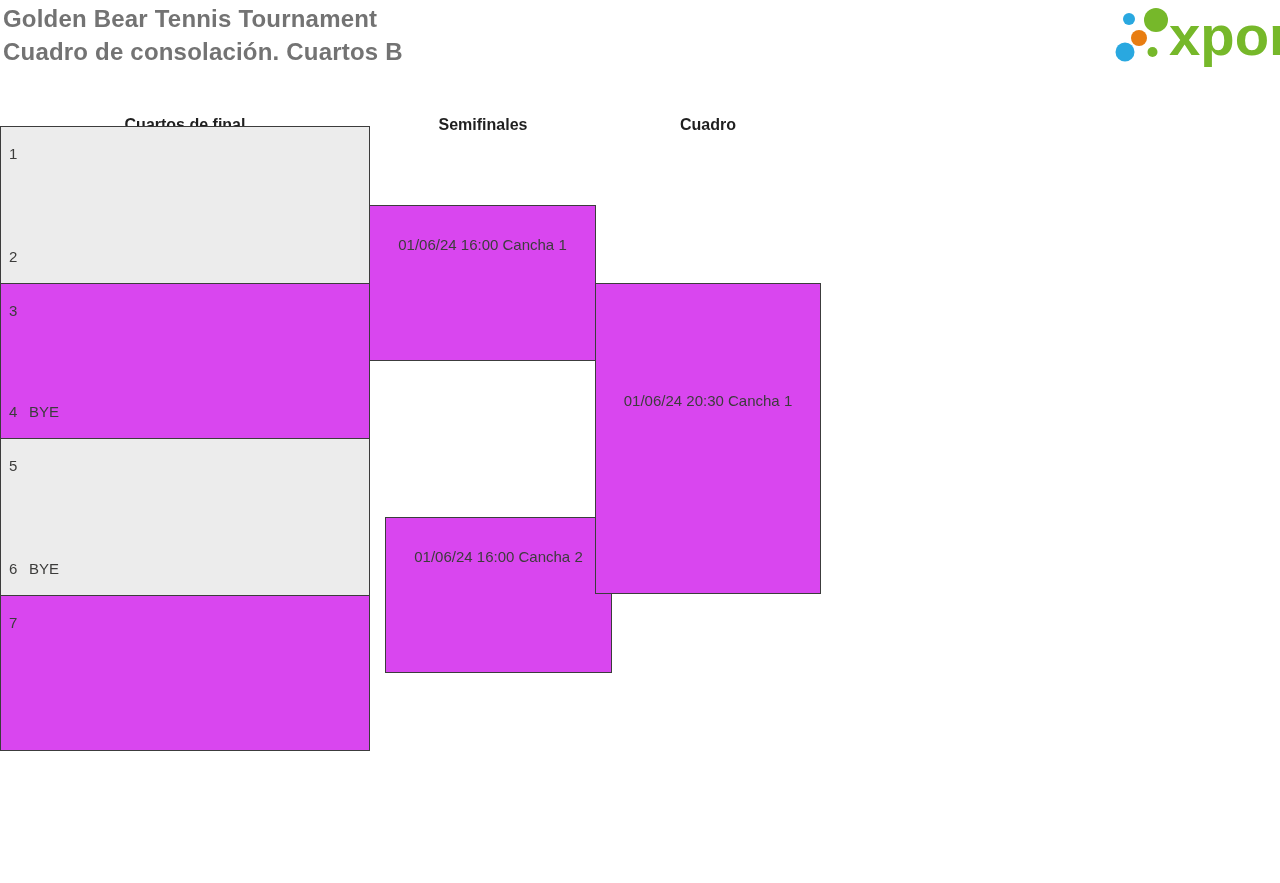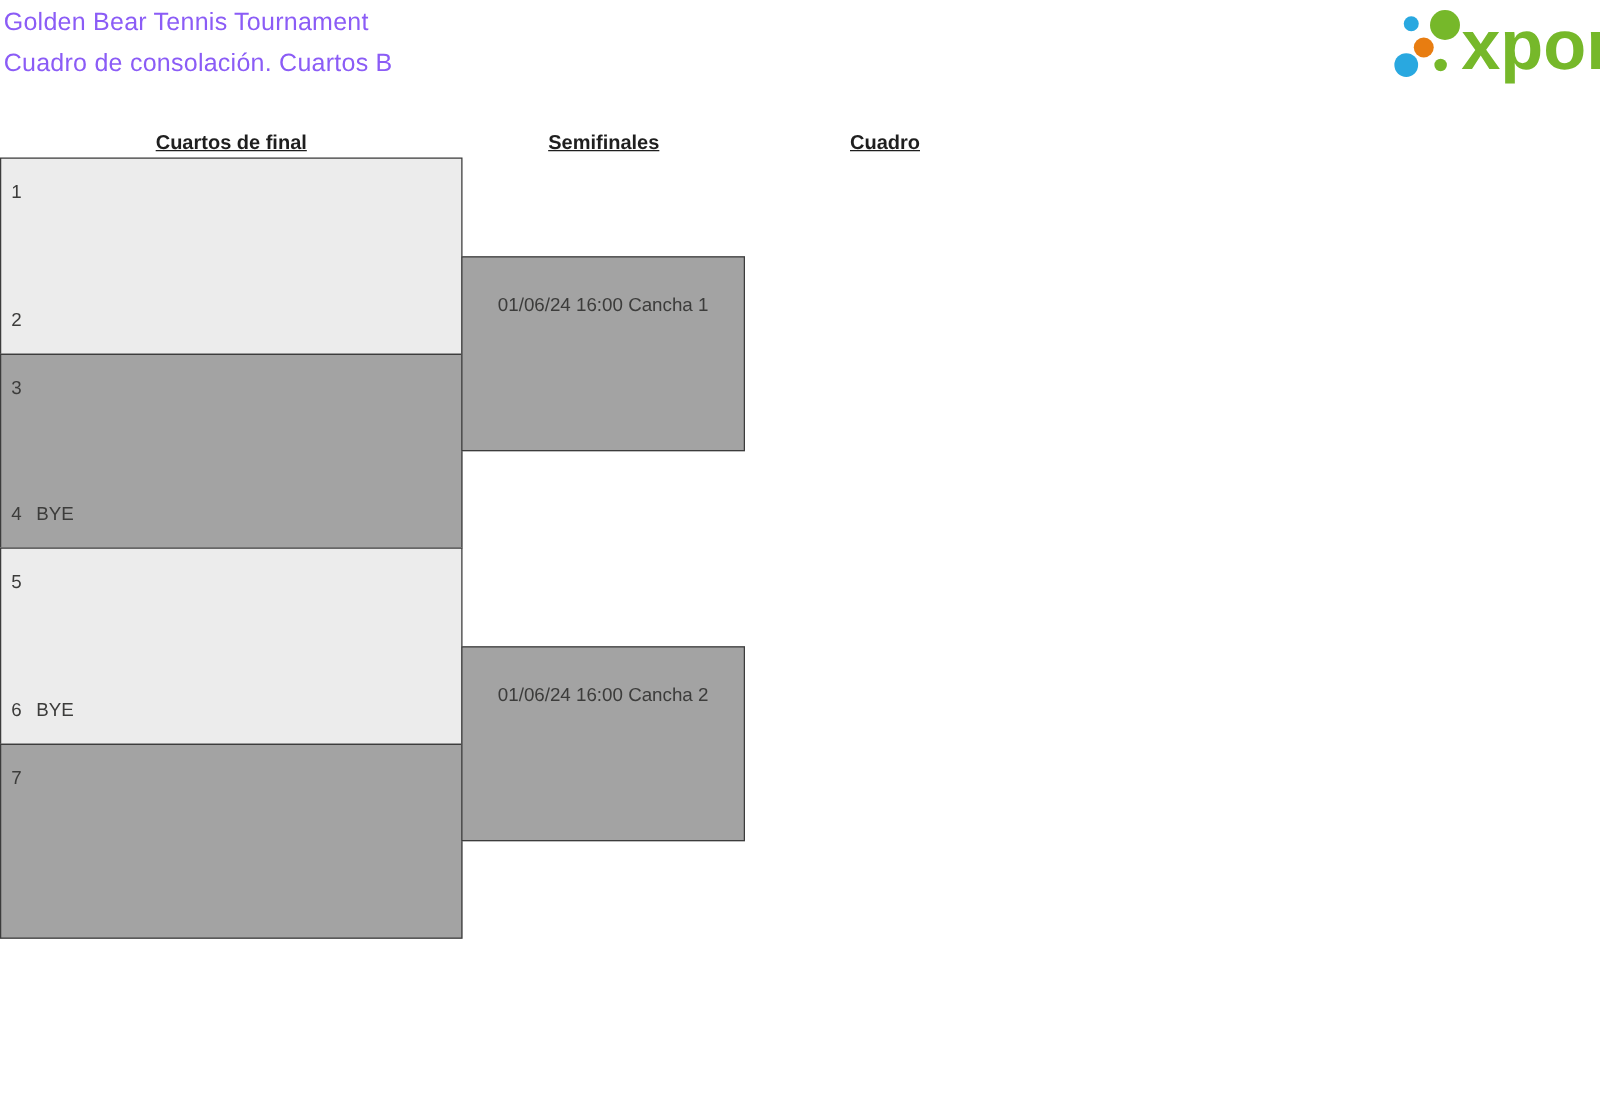--- a/index.html
+++ b/index.html
@@ -6,59 +6,59 @@
   body {
     width: 1280px; height: 883px;
     font-family: "Liberation Sans", sans-serif;
     color: #3c3c3b;
   }
   .page { position: relative; width: 1280px; height: 883px; background: #fff; overflow: hidden; }
 
   
   .page-title {
     position: absolute; left: 3px; top: 2px;
-    font-size: 20px; font-weight: normal; line-height: 33px;
-    color: #8b5cf6; letter-spacing: 0.2px;
+    font-size: 24px; font-weight: bold; line-height: 33px;
+    color: #737373; letter-spacing: 0.2px;
   }
   .logo { position: absolute; left: 1109px; top: 0; width: 232px; height: 75px; }
   .logo svg { display: block; }
   .wordmark-text { font-family: "Liberation Sans", sans-serif; font-weight: bold; }
 
   
   .round-header {
-    position: absolute; top: 105px; height: 20px;
+    position: absolute; top: 115px; height: 20px;
     font-size: 16px; font-weight: bold; color: #1f1f1f;
-    text-align: center; line-height: 20px; text-decoration: underline;
+    text-align: center; line-height: 20px;
   }
   .rh-qf    { left: 0;     width: 370px; }
   .rh-sf    { left: 370px; width: 226px; }
   .rh-final { left: 595px; width: 226px; }
 
   
   .match {
     position: absolute;
     box-sizing: border-box;
     border: 1px solid #3c3c3c;
-    background: #a3a3a3;
+    background: #d946ef;
   }
   .match.shaded { background: #ececec; }
 
   .qf { left: 0; width: 370px; display: flex; flex-direction: column; justify-content: space-between; padding: 18px 8px 17px 8px; }
   .qf-1 { top: 126px; height: 158px; }
   .qf-2 { top: 283px; height: 156px; }
   .qf-3 { top: 438px; height: 158px; }
   .qf-4 { top: 595px; height: 156px; }
 
   .slot { font-size: 15px; line-height: 18px; color: #3c3c3b; white-space: nowrap; }
   .seed { display: inline-block; min-width: 13px; }
   .pname { margin-left: 7px; text-align: right; }
 
   .sf { left: 369px; width: 227px; }
   .sf-1 { top: 205px; height: 156px; }
-  .sf-2 { top: 517px; height: 156px; }
+  .sf-2 { top: 517px; height: 156px; margin-left: 16px; }
   .final-box { left: 595px; top: 283px; width: 226px; height: 311px; }
 
   .match-info {
     font-size: 15px; line-height: 18px; color: #3c3c3b;
     text-align: center; padding-top: 30px;
   }
   .final-box .match-info { padding-top: 108px; }
 </style>
 </head>
 <body>
@@ -118,14 +118,17 @@
     </div>
   </div>
 
   <div class="match sf sf-1">
     <div class="match-info">01/06/24 16:00 Cancha 1</div>
   </div>
   <div class="match sf sf-2">
     <div class="match-info">01/06/24 16:00 Cancha 2</div>
   </div>
 
+  <div class="match final-box">
+    <div class="match-info">01/06/24 20:30 Cancha 1</div>
+  </div>
 
 </div>
 
 </body></html>

